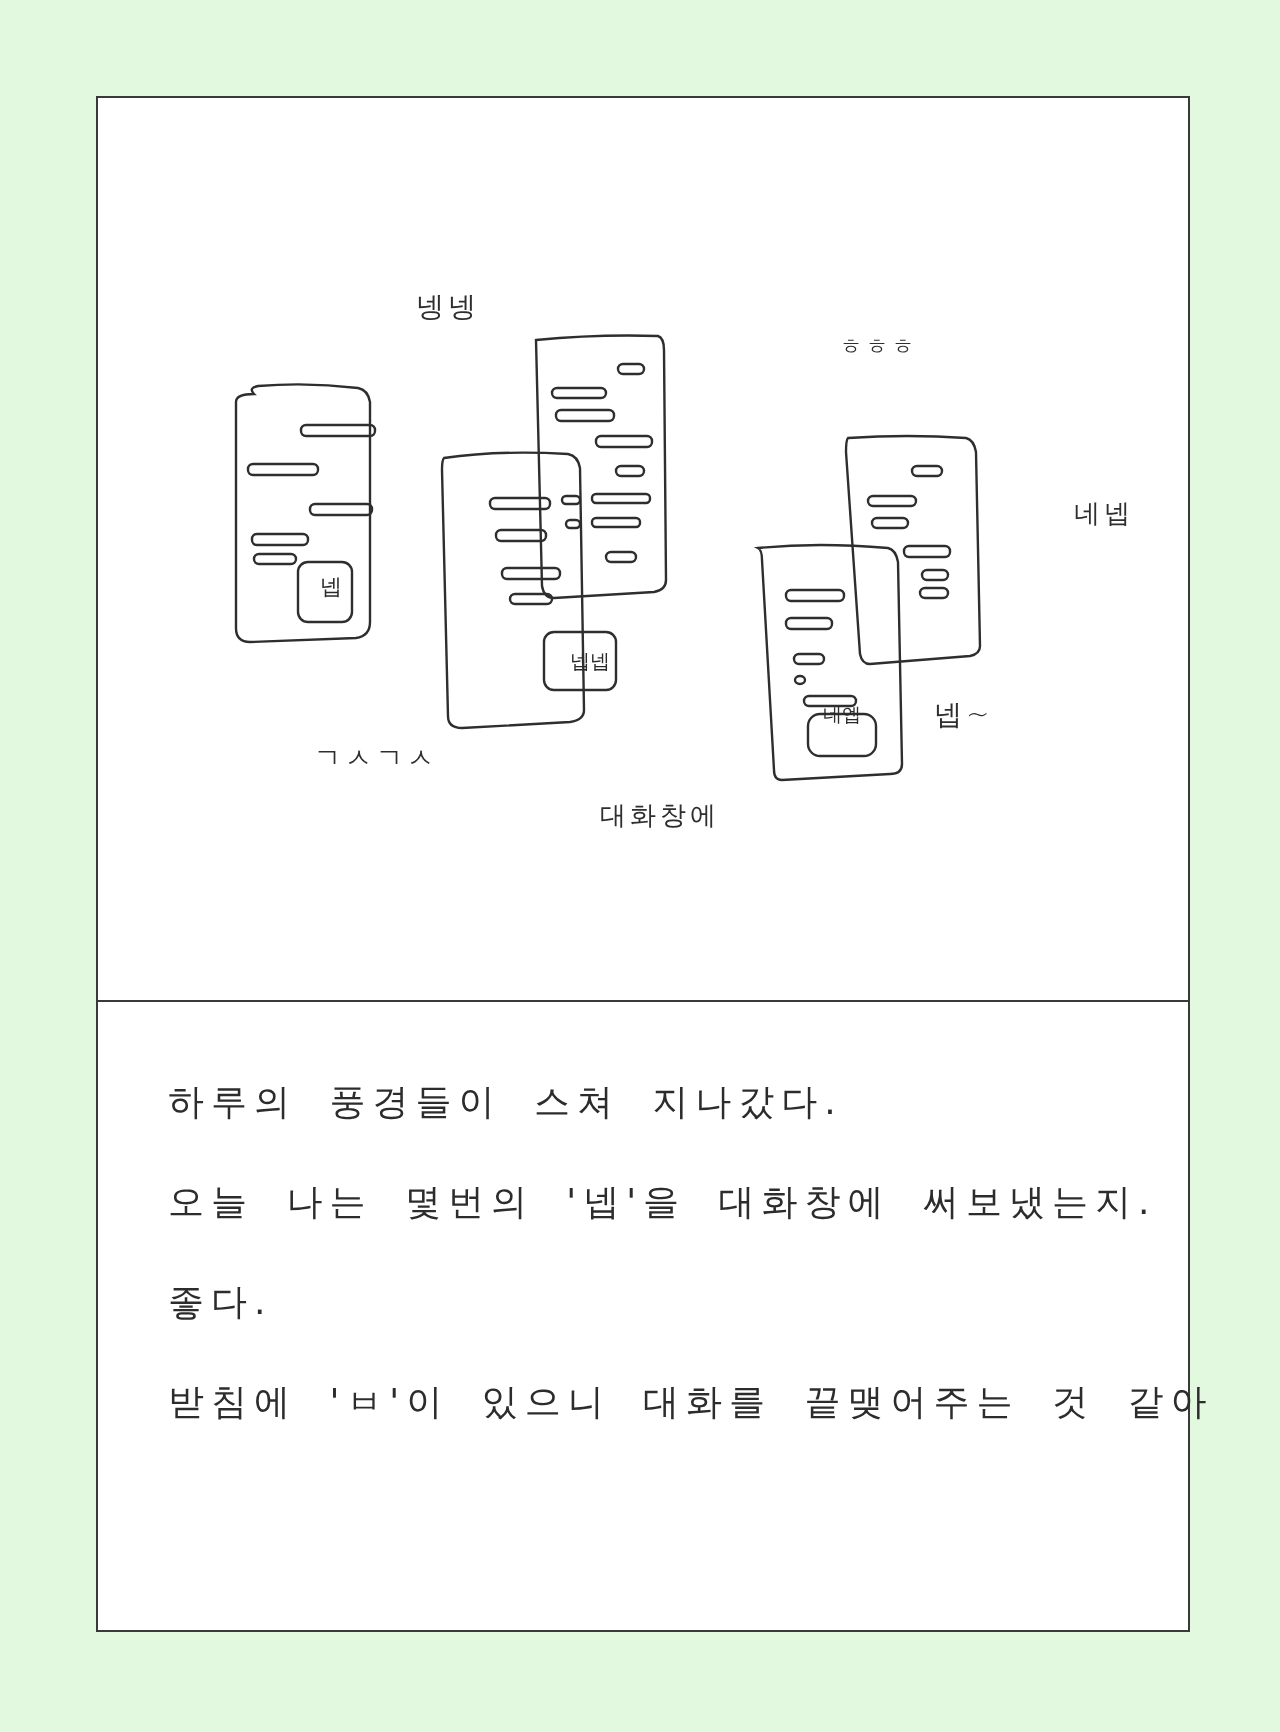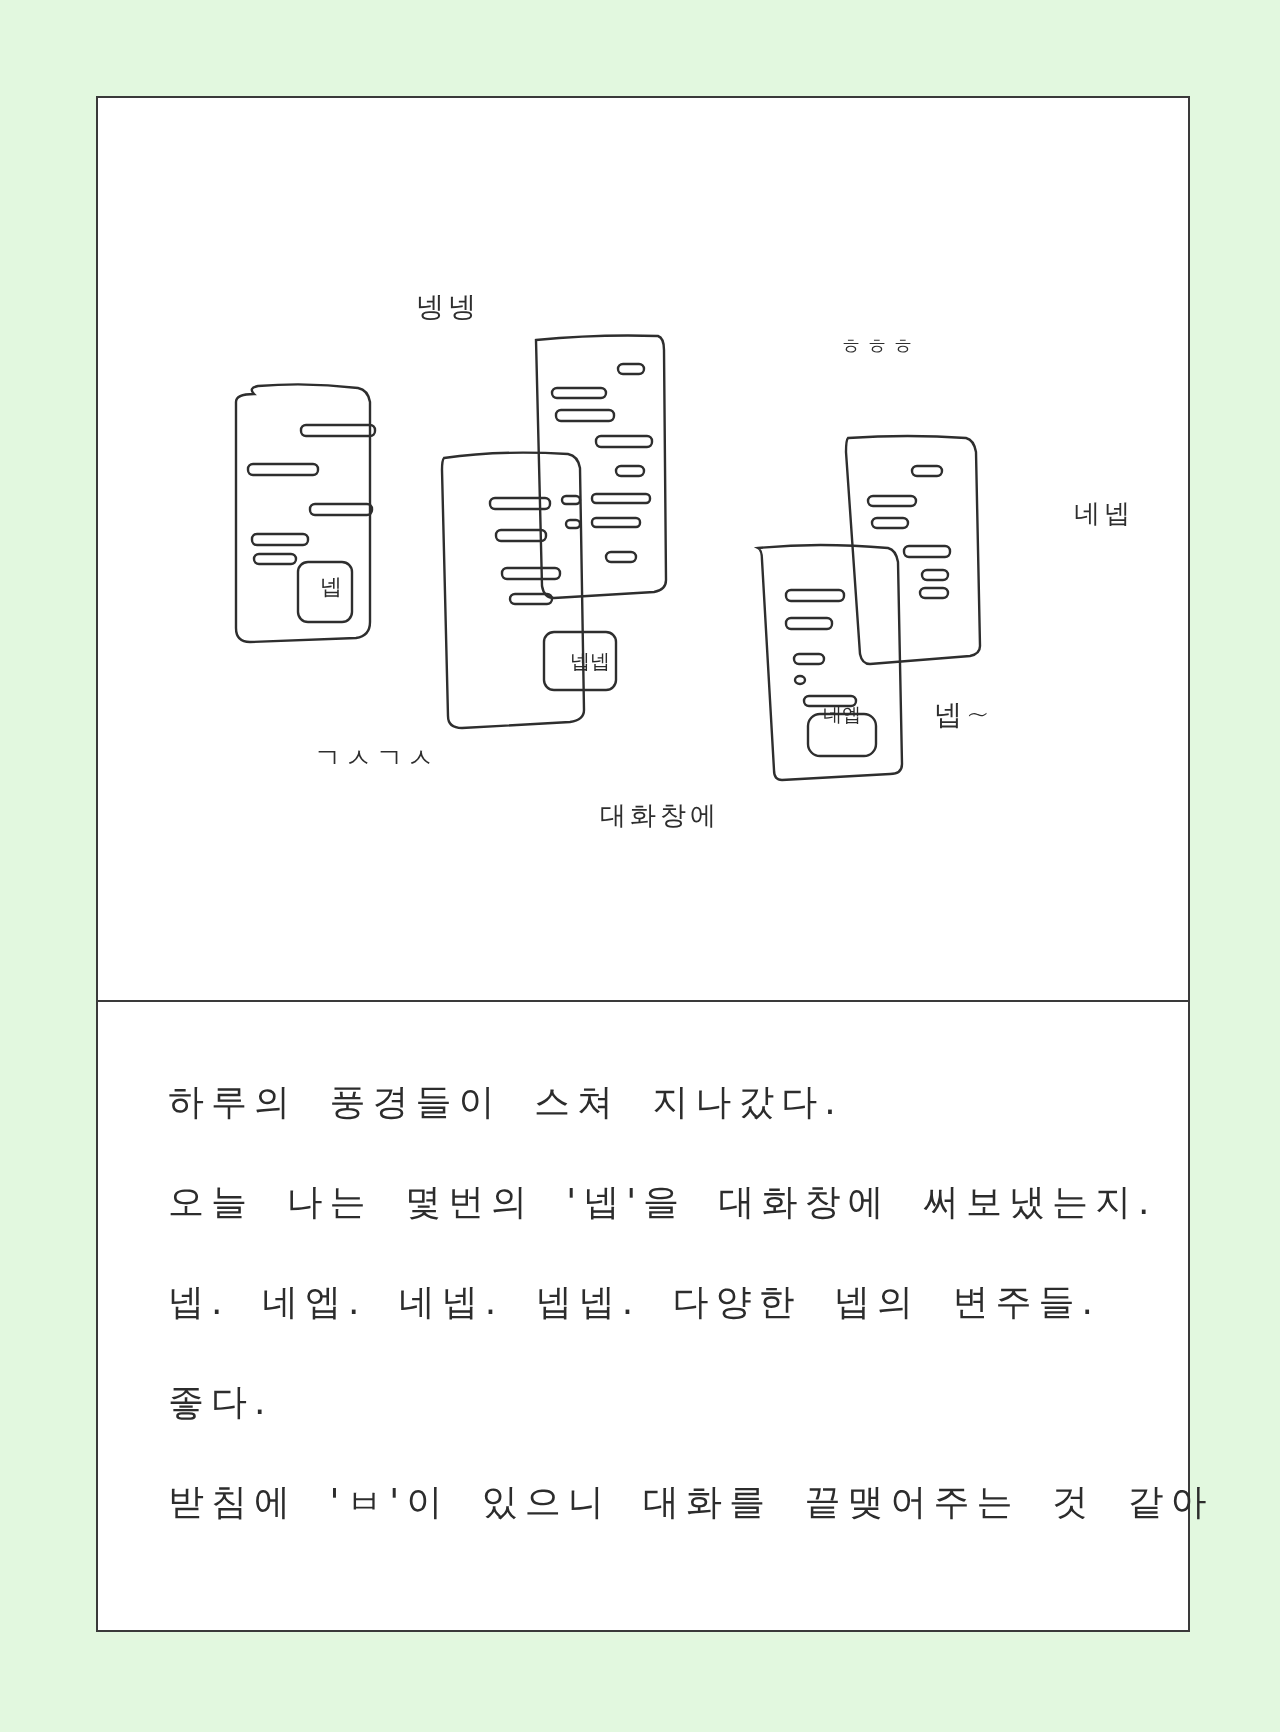--- a/index.html
+++ b/index.html
@@ -135,18 +135,17 @@
     <div class="scribble" style="left:216px; top:642px; font-size:27px;">ㄱㅅㄱㅅ</div>
     <div class="scribble" style="left:502px; top:700px; font-size:26px;">대화창에</div>
   </div>
 
   <div class="divider"></div>
 
   <div class="panel-bottom">
     <div class="narration">
       <div class="line">하루의 풍경들이 스쳐 지나갔다.</div>
       <div class="line">오늘 나는 몇번의 '넵'을 대화창에 써보냈는지.</div>
-      <div class="line">넵. 네엡. 네넵. 넵넵. 다양한 넵의 변주들.</div>
       <div class="line">좋다.</div>
       <div class="line">받침에 'ㅂ'이 있으니 대화를 끝맺어주는 것 같아</div>
     </div>
   </div>
 </div>
 
 </body></html>

